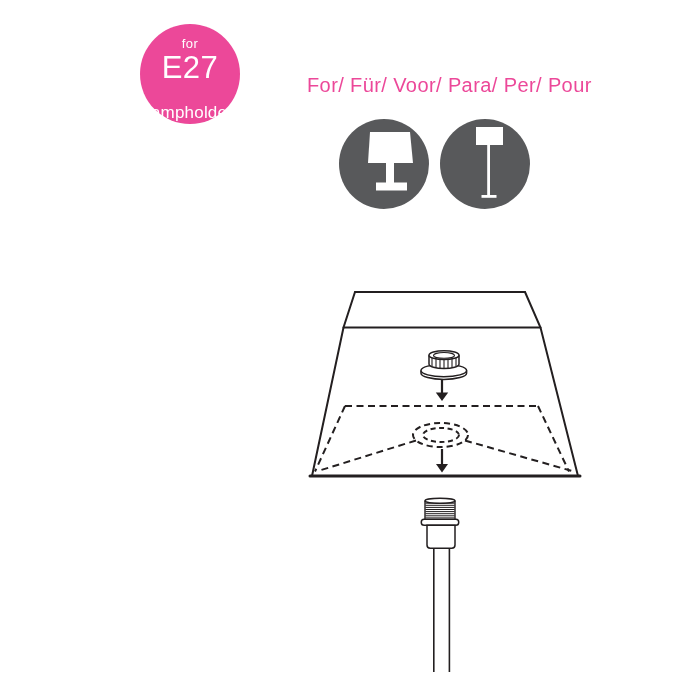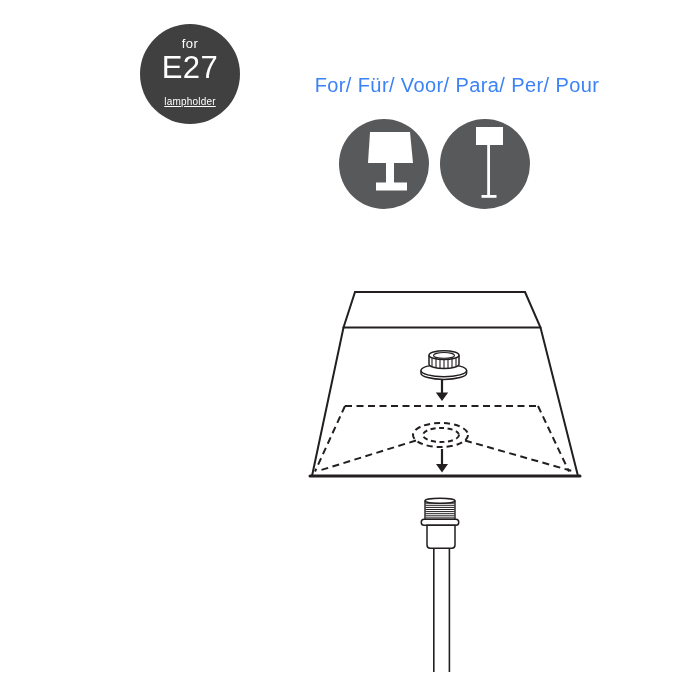--- a/index.html
+++ b/index.html
@@ -3,30 +3,30 @@
 <meta charset="utf-8">
 <style>
   html,body{margin:0;padding:0;background:#ffffff;}
   .canvas{
     position:relative;width:696px;height:696px;background:#ffffff;overflow:hidden;
     font-family:"Liberation Sans", sans-serif;
   }
   
   .badge{
     position:absolute;left:140px;top:24px;width:100px;height:100px;border-radius:50%;
-    background:#404040;color:#ffffff;text-align:center;
+    background:#ec4899;color:#ffffff;text-align:center;
     display:flex;flex-direction:column;align-items:center;justify-content:flex-start;
   }
   .badge-for{font-size:13px;line-height:15px;margin-top:12px;letter-spacing:.4px;}
   .badge-code{font-size:31px;line-height:33px;font-weight:normal;letter-spacing:.5px;}
-  .badge-holder{font-size:10px;line-height:16px;margin-top:10px;letter-spacing:.2px;text-decoration:underline;}
+  .badge-holder{font-size:17px;line-height:16px;margin-top:21px;letter-spacing:.2px;}
   
   .heading{
     position:absolute;left:307px;top:74px;width:300px;
-    font-size:20px;line-height:22px;color:#3b82f6;letter-spacing:.4px;white-space:nowrap;text-align:center;
+    font-size:20px;line-height:22px;color:#ec4899;letter-spacing:.4px;white-space:nowrap;
   }
   
   .icon-circle{
     position:absolute;width:90px;height:90px;border-radius:50%;background:#58595b;
   }
   .icon-table{left:339px;top:119px;}
   .icon-floor{left:440px;top:119px;}
   .icon-circle svg{display:block;width:90px;height:90px;}
   
   .diagram{position:absolute;left:0;top:0;width:696px;height:696px;}

